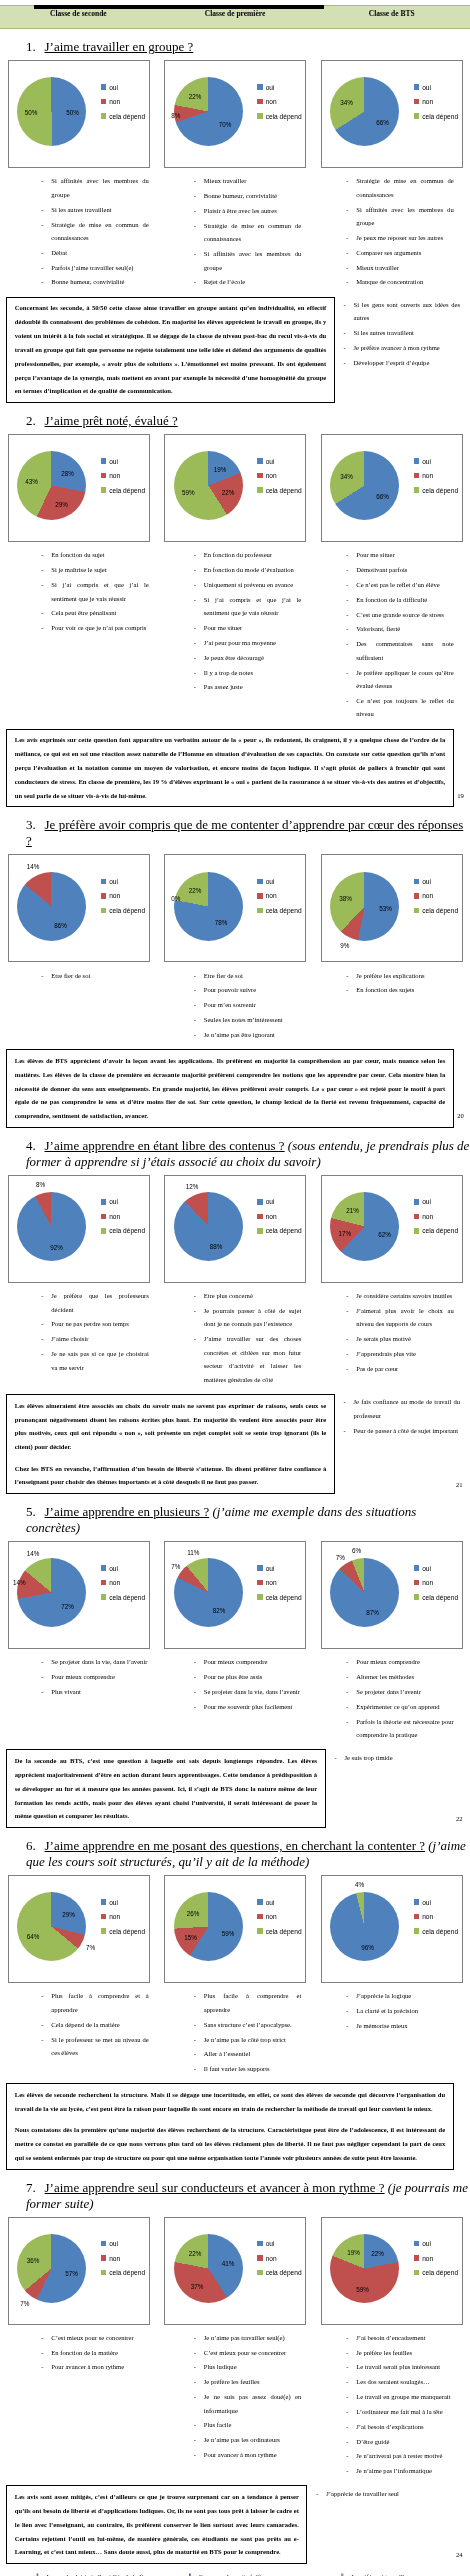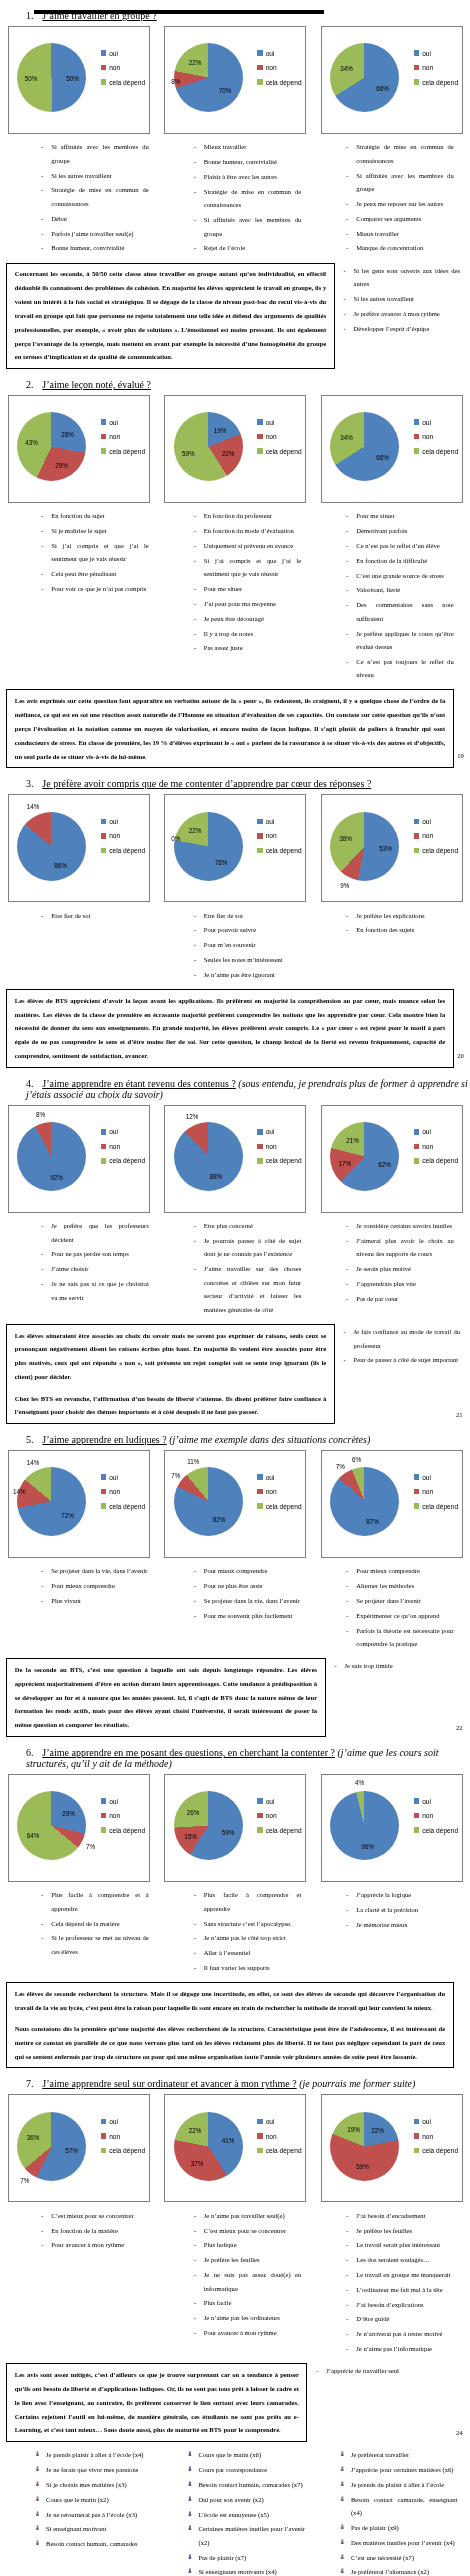--- a/index.html
+++ b/index.html
@@ -1,21 +1,21 @@
 <!DOCTYPE html>
 <html style="font-size:10px"><head>
 <meta charset="utf-8">
 <style>
   html,body{margin:0;padding:0;background:#fff;}
   body{width:470px;font-family:"Liberation Serif",serif;color:#000;}
   .page{position:relative;width:470px;padding-bottom:8.8px;}
   .topbar{position:absolute;top:0;left:34px;width:290px;height:4.4px;background:#000;}
   .header-band{display:flex;background:#D3E0B5;border-top:0.6px solid #a9bb7d;border-bottom:0.6px solid #a9bb7d;padding:3.1px 0 10px 0;margin-top:5px;}
   .header-cell{flex:1 1 0;text-align:center;font-weight:bold;font-size:7.5px;}
-  .q-title{margin:10px 0 3.8px 26px;font-size:10px;}
+  .q-title{margin:10px 0 3.8px 26px;font-size:13px;}
   .q-num{margin-right:8.8px;}
   .q-txt{text-decoration:underline;}
   .q-note{font-style:italic;}
   .chart-row{display:flex;justify-content:space-between;padding:0 7.5px;margin:5px 0 6.3px 0;}
   .chart-box{position:relative;width:142px;height:108px;border:0.6px solid #7f7f7f;background:#fff;box-sizing:border-box;}
   .pie{position:absolute;left:8.8px;top:16.3px;width:69px;height:69px;border-radius:50%;}
   .pie-label{position:absolute;transform:translate(-50%,-50%);font-family:"Liberation Sans",sans-serif;font-size:6.3px;color:#000;white-space:nowrap;}
   .legend{position:absolute;left:92px;top:22.6px;}
   .lg-row{display:flex;align-items:center;margin-bottom:7.5px;}
   .lg-sw{width:5.6px;height:5.6px;display:inline-block;margin-right:3.1px;flex:0 0 auto;}
@@ -37,20 +37,25 @@
   .c-side{flex:1 1 auto;padding:1.3px 2.5px 0 8.8px;}
   .c-side ul.blist li{line-height:2.05;}
   .page-no{position:absolute;right:0;bottom:6.3px;font-size:6.6px;}
   .c-full .page-no{right:-1.3px;bottom:8.8px;}
 </style>
 </head>
 <body>
 
 <div class="page">
   <div class="topbar"></div>
+  <div class="header-band">
+    <div class="header-cell">Classe de seconde</div>
+    <div class="header-cell">Classe de première</div>
+    <div class="header-cell">Classe de BTS</div>
+  </div>
   <div id="doc">
       <div class="section">
         <div class="q-title"><span class="q-num">1.</span><span class="q-txt">J’aime travailler en groupe ?</span></div>
         <div class="chart-row">
           <div class="chart-box">
             <div class="pie" style="background: conic-gradient(rgb(79, 129, 189) 0deg, rgb(79, 129, 189) 180deg, rgb(192, 80, 77) 180deg, rgb(192, 80, 77) 180deg, rgb(155, 187, 89) 180deg, rgb(155, 187, 89) 360deg);"></div>
             <span class="pie-label" style="left: 64px; top: 51px;">50%</span>
             <span class="pie-label" style="left: 22.6px; top: 51px;">50%</span>
             <div class="legend">
               <div class="lg-row">
@@ -213,21 +218,21 @@
               </li>
               <li>
                 <span class="b-dash">-</span>
                 <span class="li-text">Développer l’esprit d’équipe</span>
               </li>
             </ul>
           </div>
         </div>
       </div>
       <div class="section">
-        <div class="q-title"><span class="q-num">2.</span><span class="q-txt">J’aime leçon noté, évalué ?</span></div>
+        <div class="q-title"><span class="q-num">2.</span><span class="q-txt">J’aime prêt noté, évalué ?</span></div>
         <div class="chart-row">
           <div class="chart-box">
             <div class="pie" style="background: conic-gradient(rgb(79, 129, 189) 0deg, rgb(79, 129, 189) 100.8deg, rgb(192, 80, 77) 100.8deg, rgb(192, 80, 77) 205.2deg, rgb(155, 187, 89) 205.2deg, rgb(155, 187, 89) 360deg);"></div>
             <span class="pie-label" style="left: 59px; top: 38px;">28%</span>
             <span class="pie-label" style="left: 53px; top: 69px;">29%</span>
             <span class="pie-label" style="left: 23px; top: 46px;">43%</span>
             <div class="legend">
               <div class="lg-row">
                 <span class="lg-sw" style="background: rgb(79, 129, 189);"></span>
                 <span class="lg-tx">oui</span>
@@ -505,21 +510,21 @@
           </div>
         </div>
         <div class="c-full">
           <div class="comment">
             <p>Les élèves de BTS apprécient d’avoir la leçon avant les applications. Ils préfèrent en majorité la compréhension au par cœur, mais nuance selon les matières. Les élèves de la classe de première en écrasante majorité préfèrent comprendre les notions que les apprendre par cœur. Cela montre bien la nécessité de donner du sens aux enseignements. En grande majorité, les élèves préfèrent avoir compris. Le « par cœur » est rejeté pour le motif à part égale de ne pas comprendre le sens et d’être moins fier de soi. Sur cette question, le champ lexical de la fierté est revenu fréquemment, capacité de comprendre, sentiment de satisfaction, avancer.</p>
           </div>
           <div class="page-no">20</div>
         </div>
       </div>
       <div class="section">
-        <div class="q-title"><span class="q-num">4.</span><span class="q-txt">J’aime apprendre en étant revenu des contenus ?</span><span class="q-note"> (sous entendu, je prendrais plus de former à apprendre si j’étais associé au choix du savoir)</span></div>
+        <div class="q-title"><span class="q-num">4.</span><span class="q-txt">J’aime apprendre en étant libre des contenus ?</span><span class="q-note"> (sous entendu, je prendrais plus de former à apprendre si j’étais associé au choix du savoir)</span></div>
         <div class="chart-row">
           <div class="chart-box">
             <div class="pie" style="background: conic-gradient(rgb(79, 129, 189) 0deg, rgb(79, 129, 189) 331.2deg, rgb(192, 80, 77) 331.2deg, rgb(192, 80, 77) 360deg, rgb(155, 187, 89) 360deg, rgb(155, 187, 89) 360deg);"></div>
             <span class="pie-label" style="left: 48px; top: 71px;">92%</span>
             <span class="pie-label" style="left: 32px; top: 8.4px;">8%</span>
             <div class="legend">
               <div class="lg-row">
                 <span class="lg-sw" style="background: rgb(79, 129, 189);"></span>
                 <span class="lg-tx">oui</span>
               </div>
@@ -649,21 +654,21 @@
               <li>
                 <span class="b-dash">-</span>
                 <span class="li-text">Peur de passer à côté de sujet important</span>
               </li>
             </ul>
           </div>
           <div class="page-no">21</div>
         </div>
       </div>
       <div class="section">
-        <div class="q-title"><span class="q-num">5.</span><span class="q-txt">J’aime apprendre en ludiques ?</span><span class="q-note"> (j’aime me exemple dans des situations concrètes)</span></div>
+        <div class="q-title"><span class="q-num">5.</span><span class="q-txt">J’aime apprendre en plusieurs ?</span><span class="q-note"> (j’aime me exemple dans des situations concrètes)</span></div>
         <div class="chart-row">
           <div class="chart-box">
             <div class="pie" style="background: conic-gradient(rgb(79, 129, 189) 0deg, rgb(79, 129, 189) 259.2deg, rgb(192, 80, 77) 259.2deg, rgb(192, 80, 77) 309.6deg, rgb(155, 187, 89) 309.6deg, rgb(155, 187, 89) 360deg);"></div>
             <span class="pie-label" style="left: 59px; top: 64px;">72%</span>
             <span class="pie-label" style="left: 10.7px; top: 40px;">14%</span>
             <span class="pie-label" style="left: 24.6px; top: 11px;">14%</span>
             <div class="legend">
               <div class="lg-row">
                 <span class="lg-sw" style="background: rgb(79, 129, 189);"></span>
                 <span class="lg-tx">oui</span>
@@ -918,21 +923,21 @@
           </div>
         </div>
         <div class="c-full">
           <div class="comment">
             <p>Les élèves de seconde recherchent la structure. Mais il se dégage une incertitude, en effet, ce sont des élèves de seconde qui découvre l’organisation du travail de la vie au lycée, c’est peut être la raison pour laquelle ils sont encore en train de rechercher la méthode de travail qui leur convient le mieux.</p>
             <p>Nous constatons dès la première qu’une majorité des élèves recherchent de la structure. Caractéristique peut être de l’adolescence, il est intéressant de mettre ce constat en parallèle de ce que nous verrons plus tard où les élèves réclament plus de liberté. Il ne faut pas négliger cependant la part de ceux qui se sentent enfermés par trop de structure ou pour qui une même organisation toute l’année voir plusieurs années de suite peut être lassante.</p>
           </div>
         </div>
       </div>
       <div class="section">
-        <div class="q-title"><span class="q-num">7.</span><span class="q-txt">J’aime apprendre seul sur ordinateur et avancer à mon rythme ?</span><span class="q-note"> (je pourrais me former suite)</span></div>
+        <div class="q-title"><span class="q-num">7.</span><span class="q-txt">J’aime apprendre seul sur conducteurs et avancer à mon rythme ?</span><span class="q-note"> (je pourrais me former suite)</span></div>
         <div class="chart-row">
           <div class="chart-box">
             <div class="pie" style="background: conic-gradient(rgb(79, 129, 189) 0deg, rgb(79, 129, 189) 205.2deg, rgb(192, 80, 77) 205.2deg, rgb(192, 80, 77) 230.4deg, rgb(155, 187, 89) 230.4deg, rgb(155, 187, 89) 360deg);"></div>
             <span class="pie-label" style="left: 63px; top: 55px;">57%</span>
             <span class="pie-label" style="left: 16.4px; top: 85px;">7%</span>
             <span class="pie-label" style="left: 24.5px; top: 42px;">36%</span>
             <div class="legend">
               <div class="lg-row">
                 <span class="lg-sw" style="background: rgb(79, 129, 189);"></span>
                 <span class="lg-tx">oui</span>

